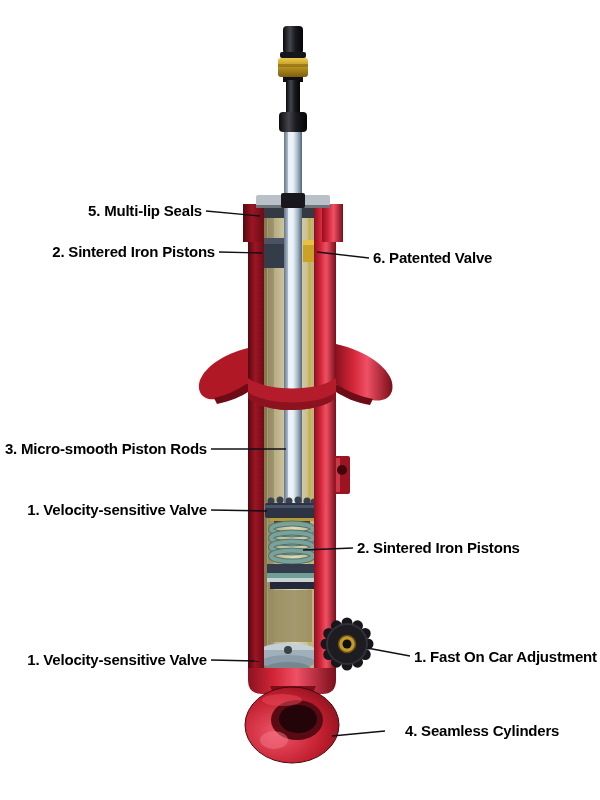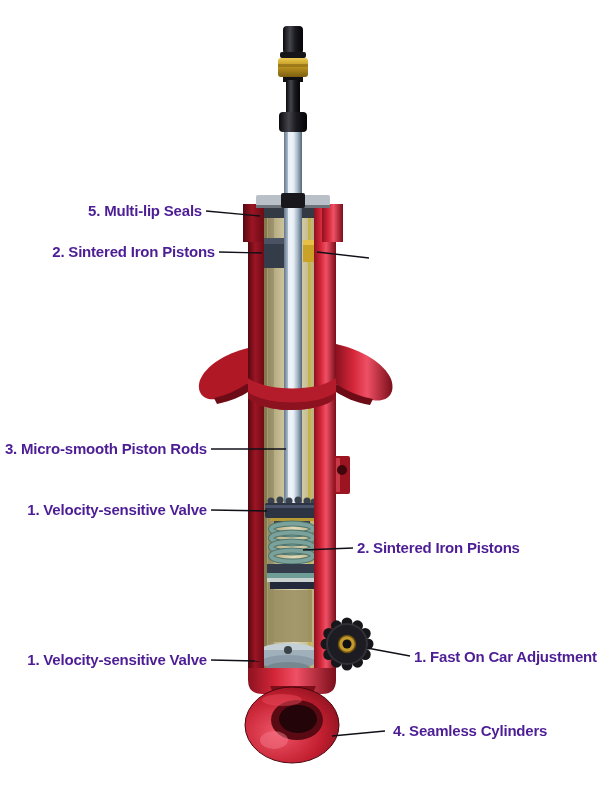--- a/index.html
+++ b/index.html
@@ -2,21 +2,21 @@
 <html><head>
 <meta charset="utf-8">
 <style>
   html,body{margin:0;padding:0;background:#ffffff;}
   .stage{position:relative;width:600px;height:800px;background:#ffffff;overflow:hidden;}
   .artwork{position:absolute;left:0;top:0;z-index:1;}
   .label{
     position:absolute;z-index:2;white-space:nowrap;
     font-family:"Liberation Sans","DejaVu Sans",sans-serif;
     font-weight:700;font-size:15px;line-height:18px;
-    color:#4c1d95;letter-spacing:-0.2px;
+    color:#000000;letter-spacing:-0.2px;
   }
 </style>
 </head>
 <body>
 
 <div class="stage">
 
   <svg class="artwork" width="600" height="800" viewBox="0 0 600 800">
     <defs>
       <linearGradient id="gRedL" x1="0" y1="0" x2="1" y2="0">
@@ -201,19 +201,20 @@
       <line x1="211" y1="510" x2="267" y2="511"></line>
       <line x1="353" y1="548" x2="303" y2="550"></line>
       <line x1="211" y1="660" x2="259" y2="661"></line>
       <line x1="410" y1="656" x2="367" y2="648"></line>
       <line x1="385" y1="731" x2="332" y2="736"></line>
     </g>
   </svg>
 
   <div class="label" style="right:398px;top:202px;">5. Multi-lip Seals</div>
   <div class="label" style="right:385px;top:243px;">2. Sintered Iron Pistons</div>
+  <div class="label" style="left:373px;top:249px;">6. Patented Valve</div>
   <div class="label" style="right:393px;top:440px;">3. Micro-smooth Piston Rods</div>
   <div class="label" style="right:393px;top:501px;">1. Velocity-sensitive Valve</div>
   <div class="label" style="left:357px;top:539px;">2. Sintered Iron Pistons</div>
   <div class="label" style="right:393px;top:651px;">1. Velocity-sensitive Valve</div>
   <div class="label" style="left:414px;top:648px;">1. Fast On Car Adjustment</div>
-  <div class="label" style="left:393px;top:722px;">4. Seamless Cylinders</div>
+  <div class="label" style="left:405px;top:722px;">4. Seamless Cylinders</div>
 </div>
 
 </body></html>

